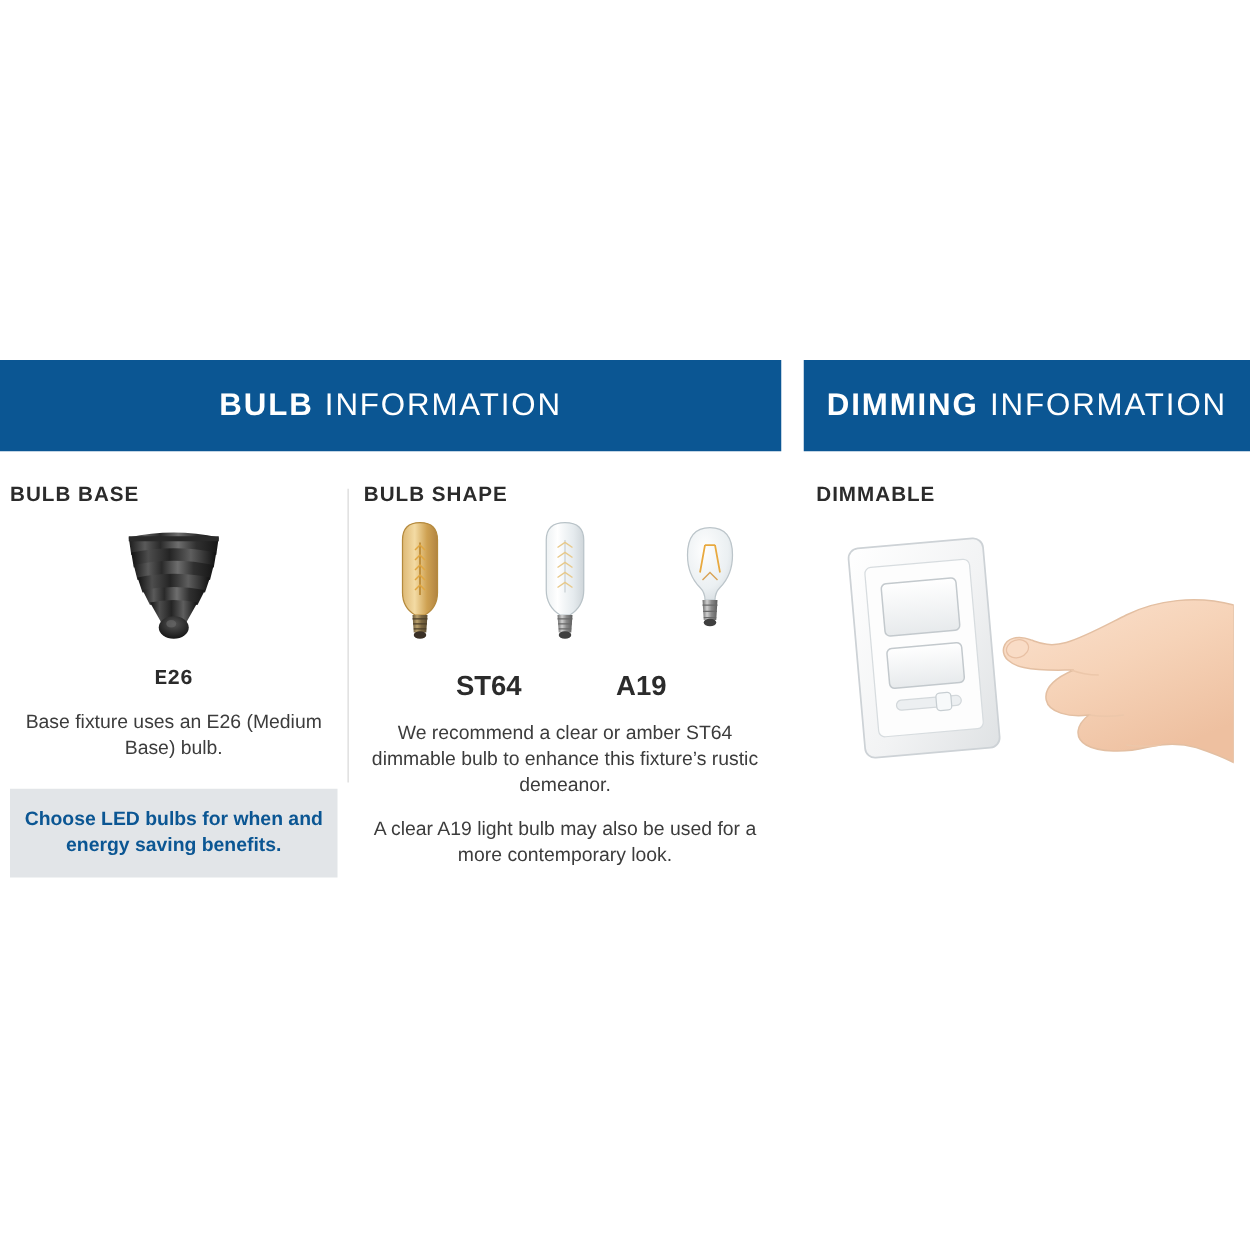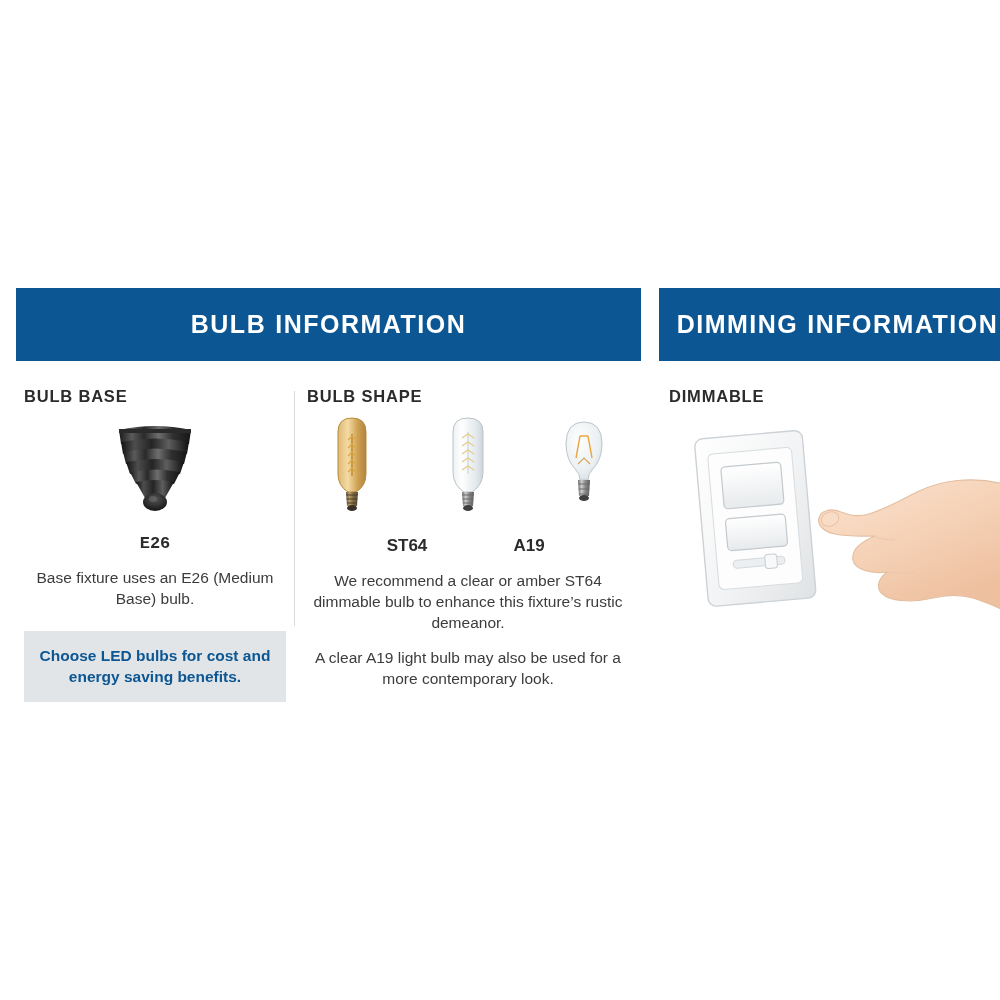--- a/index.html
+++ b/index.html
@@ -11,21 +11,21 @@
     width: 1000px;
     height: 1000px;
     font-family: "Liberation Sans", sans-serif;
     color: #333333;
     position: relative;
     overflow: hidden;
   }
 
   .page {
     position: absolute;
-    left: 16px;
+    left: 0;
     top: 288px;
     width: 900px;
   }
 
   .panels {
     display: flex;
     width: 1000px;
     align-items: flex-start;
   }
 
@@ -41,21 +41,21 @@
     align-items: center;
     justify-content: center;
     letter-spacing: 1px;
   }
   .banner .t1 {
     font-weight: bold;
     font-size: 25px;
     letter-spacing: 1.5px;
   }
   .banner .t2 {
-    font-weight: bold;
+    font-weight: normal;
     font-size: 25px;
     letter-spacing: 1.5px;
     margin-left: 9px;
   }
 
   .cols {
     display: flex;
   }
   .col {
     box-sizing: border-box;
@@ -155,21 +155,21 @@
 
   .shape-names {
     display: flex;
     justify-content: center;
     gap: 26px;
     margin-top: 10px;
   }
   .shape-names .n {
     width: 96px;
     text-align: center;
-    font-size: 17px;
+    font-size: 22px;
     font-weight: bold;
     color: #2b2b2b;
   }
 
   .dim-art {
     height: 200px;
     display: flex;
     align-items: center;
     justify-content: center;
     margin-top: 8px;
@@ -227,21 +227,21 @@
 
               <path d="M41,62 Q60,58 79,62 L70,78 Q60,75 50,78 Z" fill="url(#metal2)"></path>
 
               <ellipse cx="60" cy="82" rx="12" ry="9" fill="url(#tipg)"></ellipse>
               <ellipse cx="58" cy="79" rx="4" ry="3" fill="#6a6a6a" opacity="0.6"></ellipse>
             </svg>
           </div>
 
           <div class="caption-name">E26</div>
           <div class="body-text">Base fixture uses an E26 (Medium Base) bulb.</div>
-          <div class="tip">Choose LED bulbs for cost and energy saving benefits.</div>
+          <div class="tip">Choose LED bulbs for when and energy saving benefits.</div>
         </div>
 
         <div class="col-divider"></div>
 
         <div class="col col-shape">
           <div class="sub-title">BULB SHAPE</div>
 
           <div class="shape-row">
 
             <div class="shape-item">

